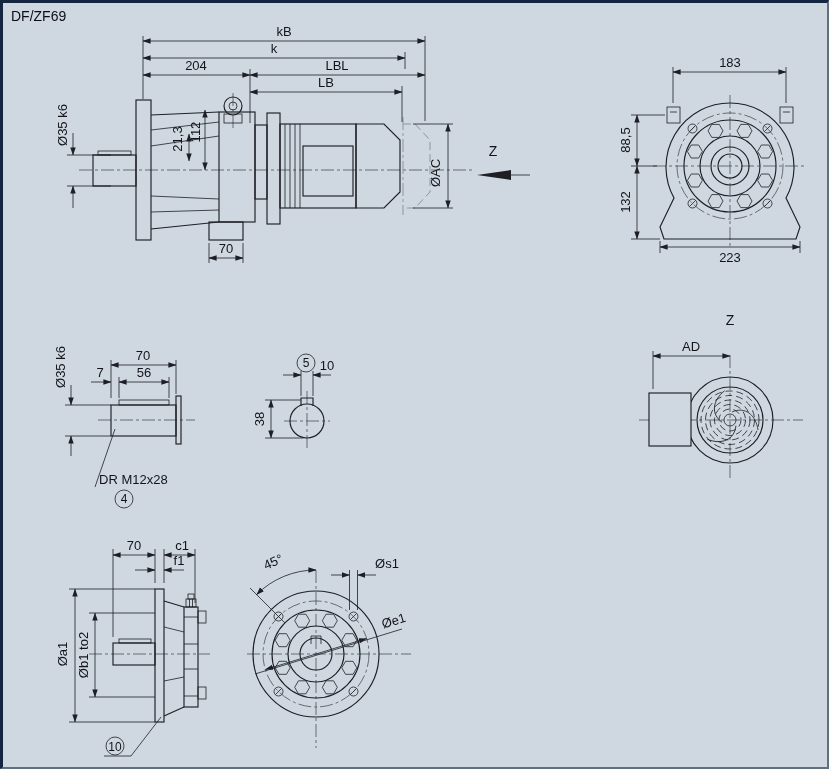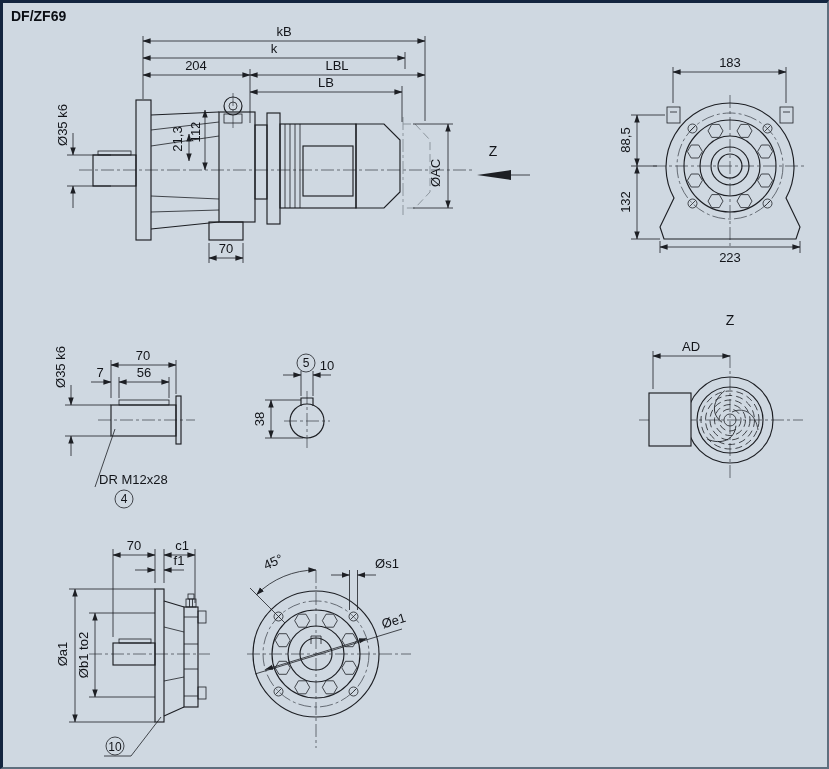--- a/index.html
+++ b/index.html
@@ -4,21 +4,21 @@
 <style>
   html,body{margin:0;padding:0;background:#aeb8c2;}
   .page{
     position:relative;width:829px;height:769px;box-sizing:border-box;
     background:#cfd8e1;
     border-top:3px solid #13253f;border-left:3px solid #13253f;
     border-right:2px solid #5f6f7e;border-bottom:2px solid #5f6f7e;
     font-family:"Liberation Sans",sans-serif;
   }
   .title{
-    position:absolute;top:5px;left:8px;font-size:14px;font-weight:bold;color:#0b0e14;
+    position:absolute;top:5px;left:8px;font-size:14px;font-weight:normal;color:#0b0e14;
   }
   svg{position:absolute;top:0;left:0;}
   .s{stroke:#1d1f24;stroke-width:1.15;fill:none;stroke-linejoin:miter;stroke-linecap:butt;}
   .thin{stroke-width:0.8;}
   .cl{stroke:#40454d;stroke-width:0.75;fill:none;stroke-dasharray:13 3 3 3;}
   .dim{stroke:#1d1f24;stroke-width:0.8;fill:none;}
   .dash{stroke-dasharray:7 4;}
   .gdash{stroke:#8d969e;stroke-width:1;fill:none;stroke-dasharray:8 4;}
   .gcl{stroke:#8d969e;stroke-width:1;fill:none;stroke-dasharray:13 3 3 3;}
   .fillbg{fill:#cfd8e1;}

